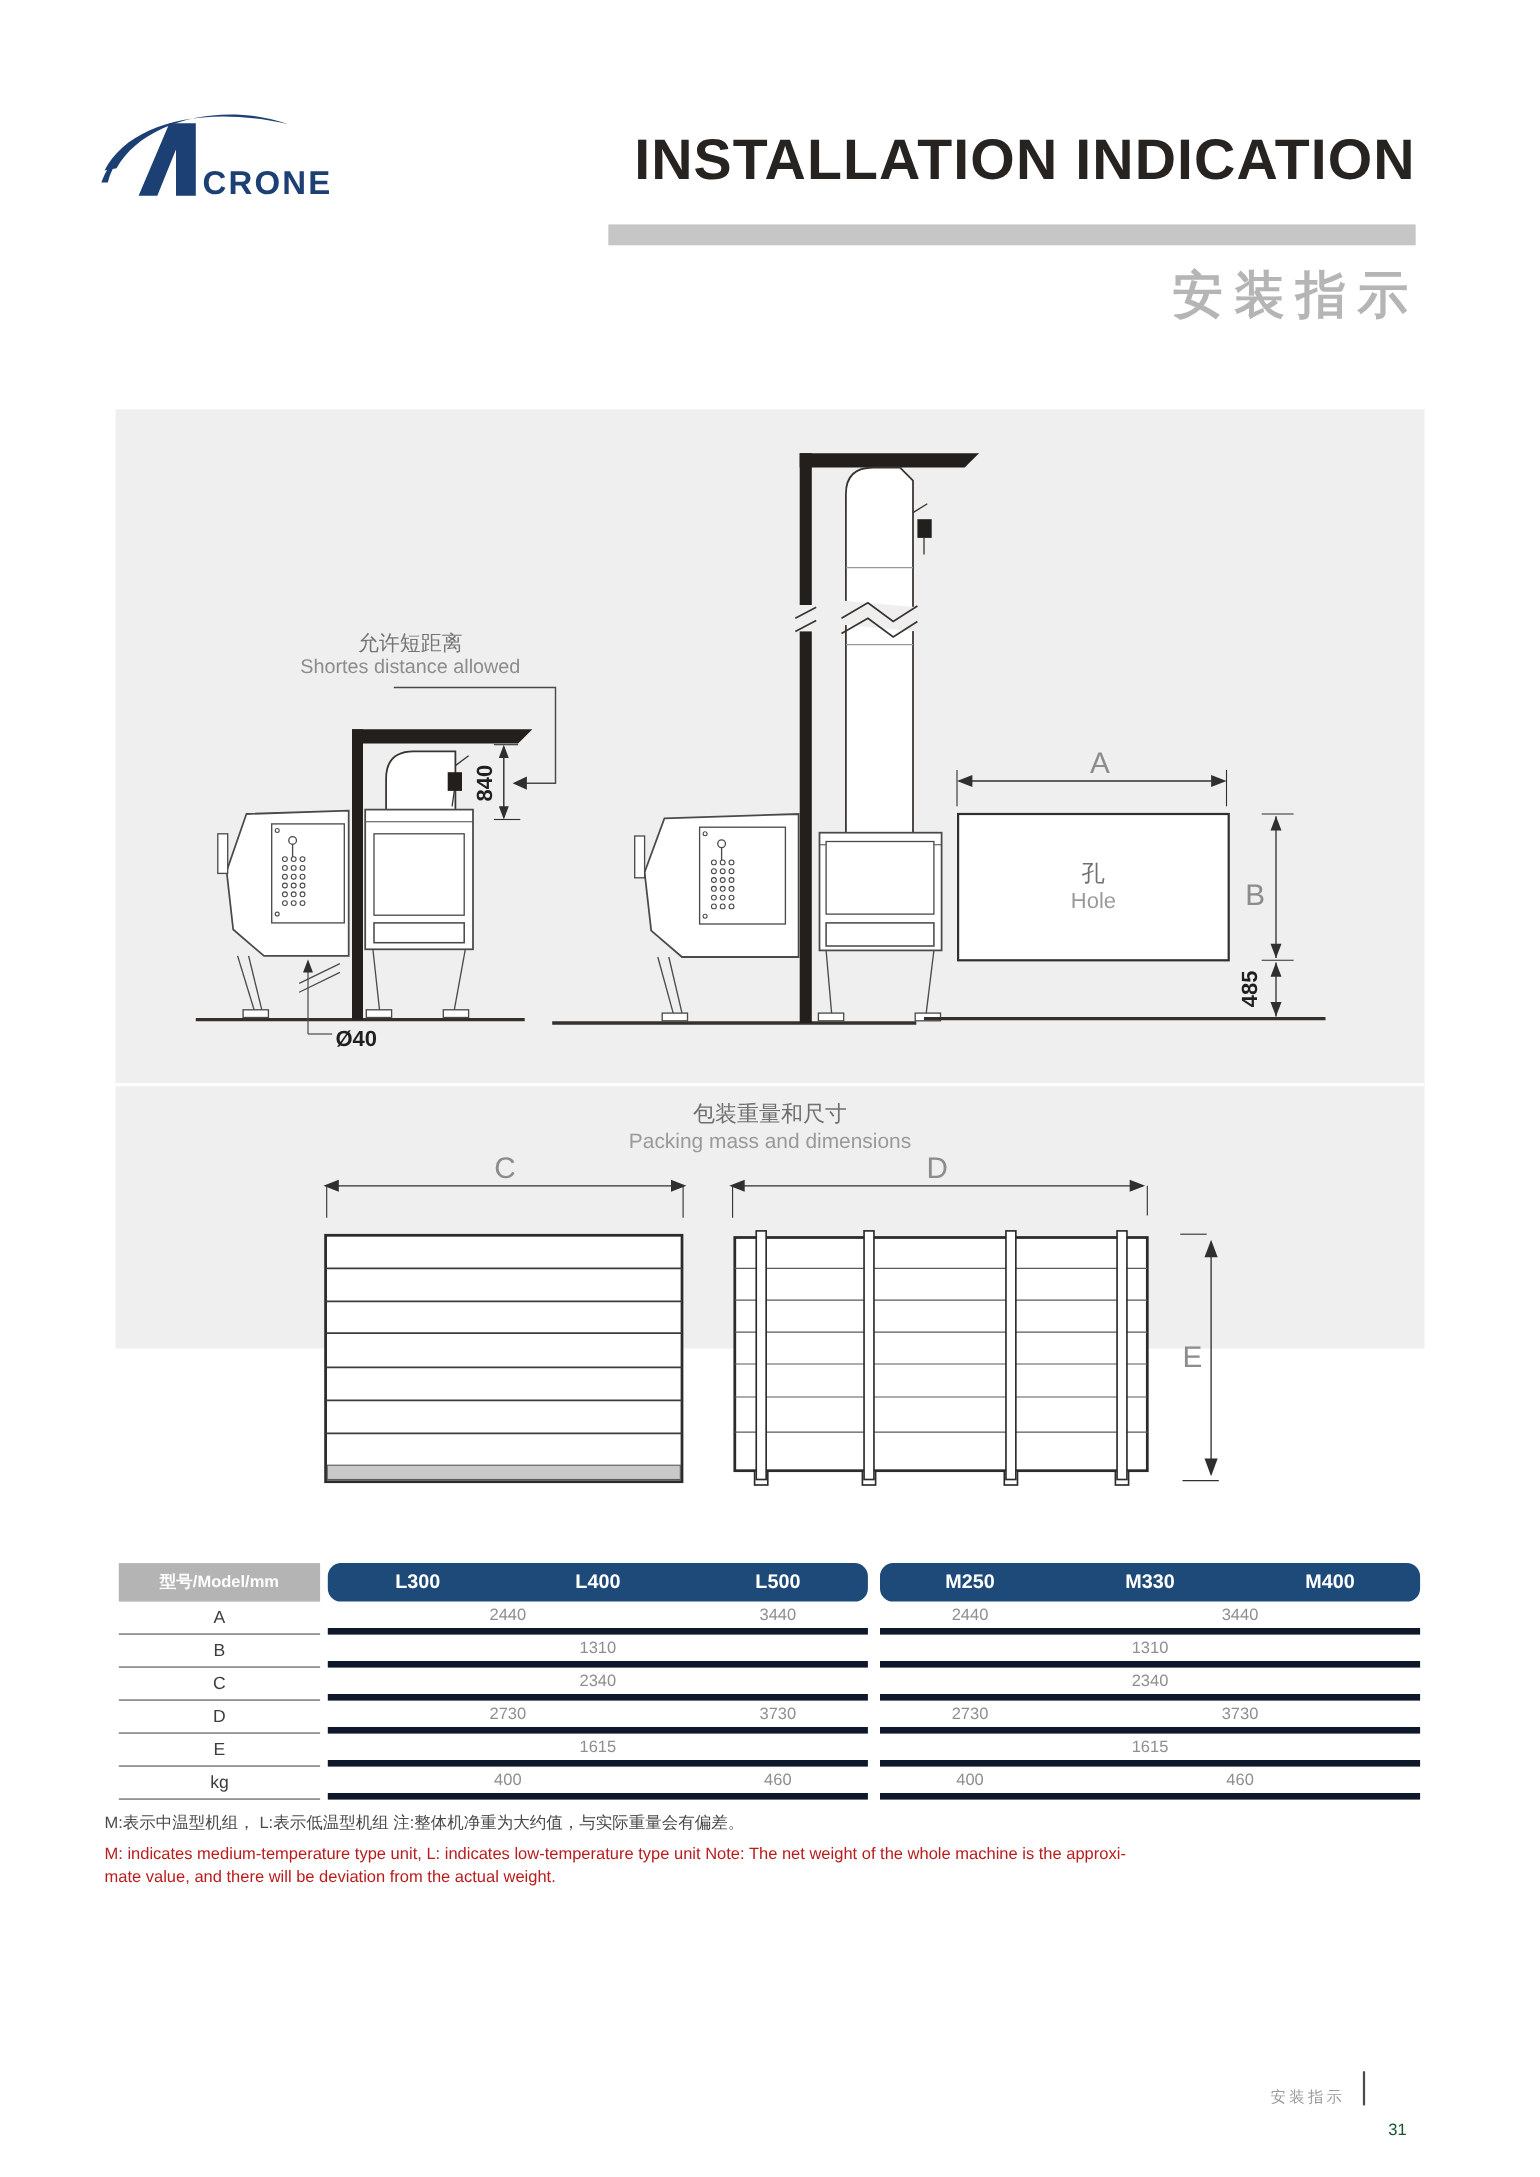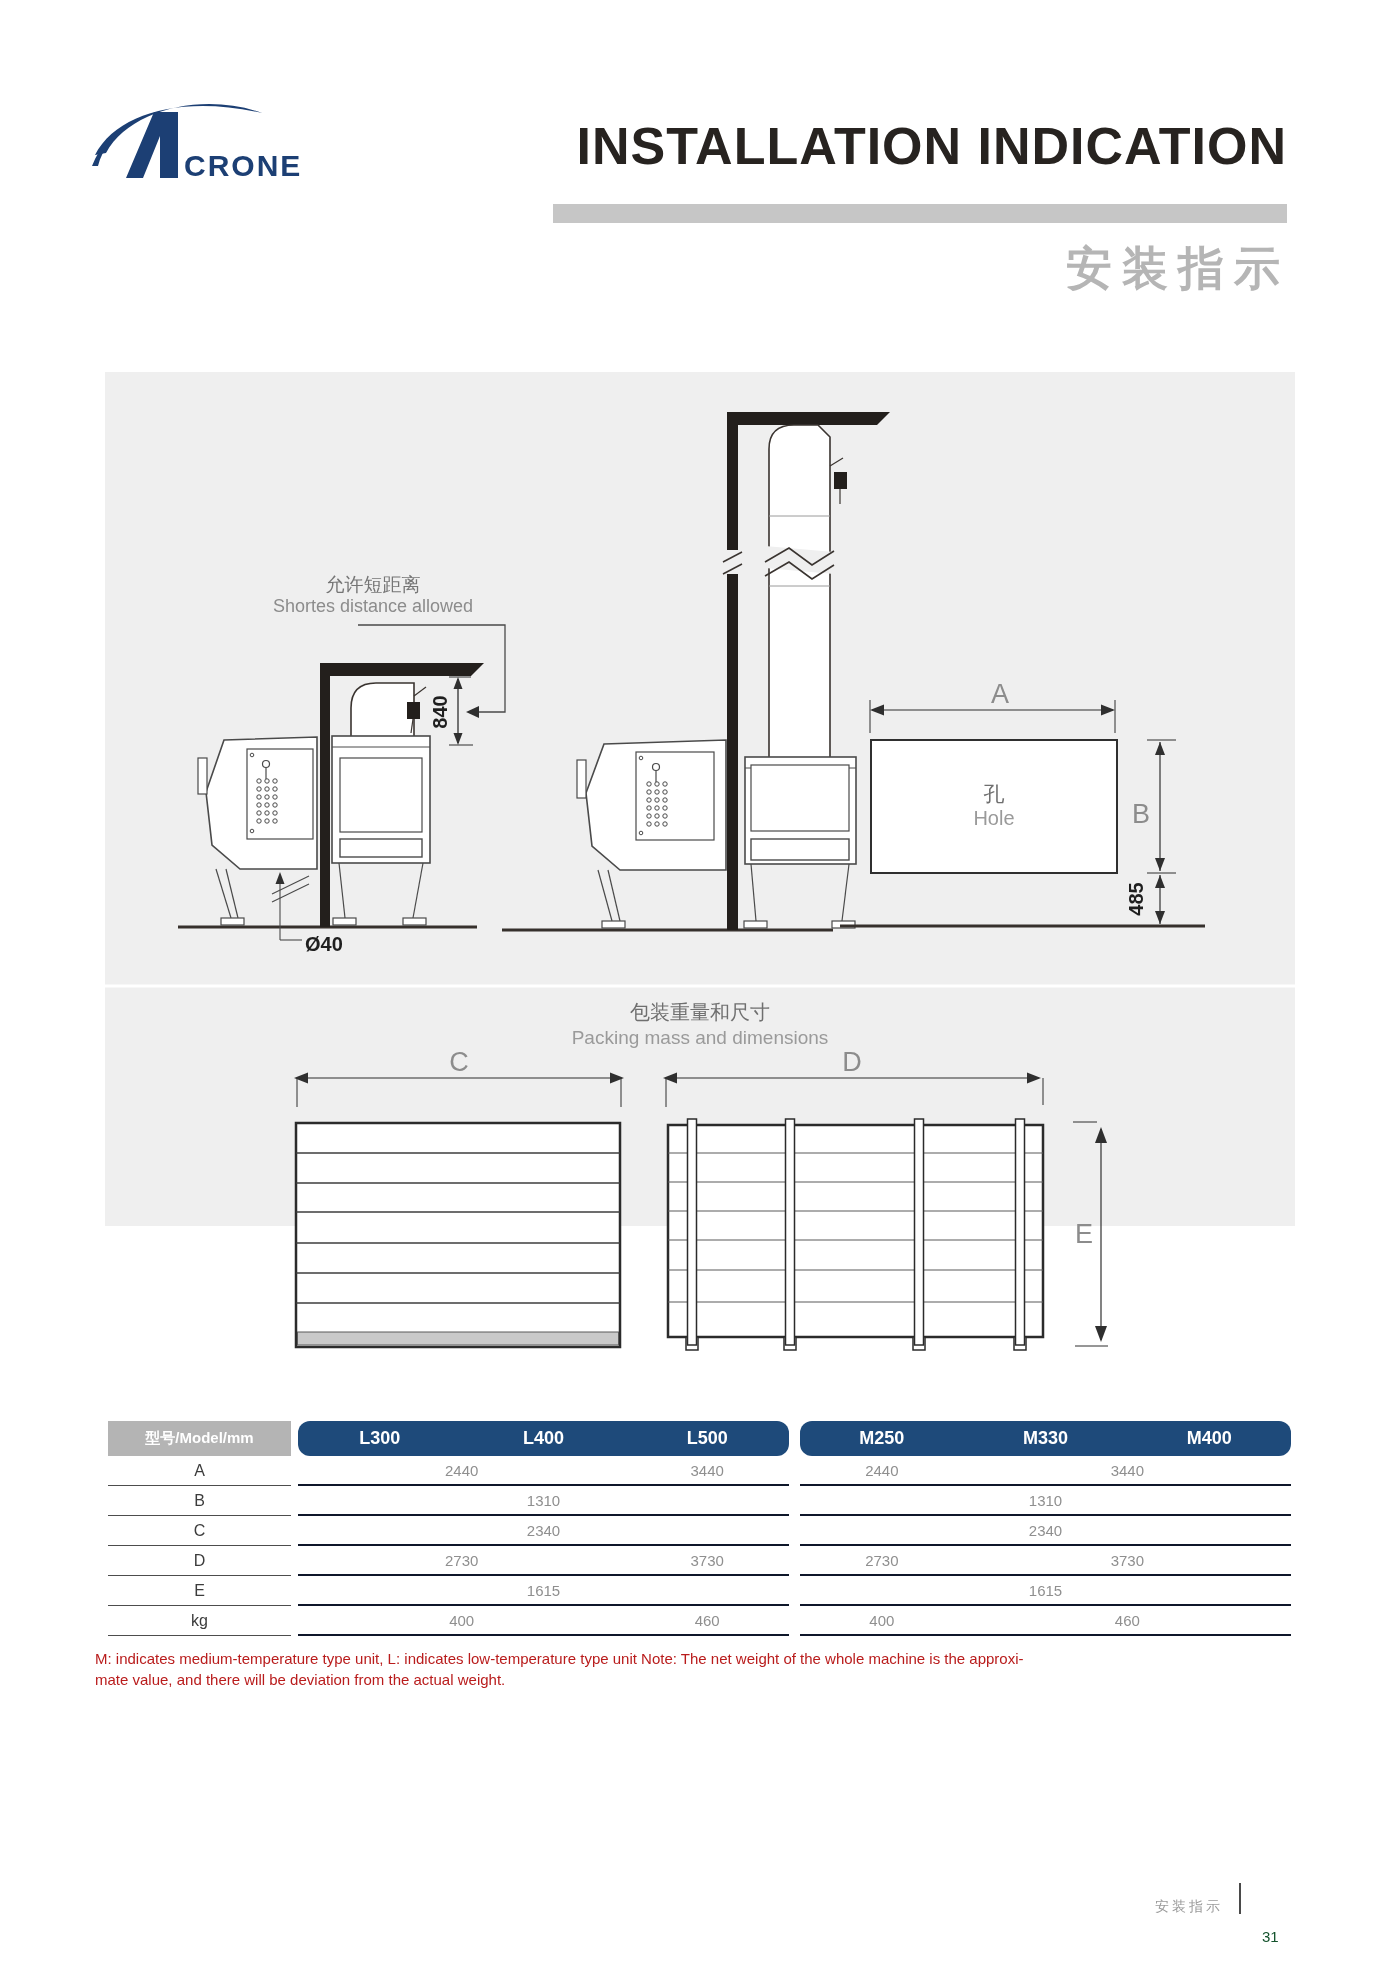--- a/index.html
+++ b/index.html
@@ -27,21 +27,21 @@
   .gap2{width:11px;flex:none;}
   .seg-group{width:491px;flex:none;border-radius:12px;}
   .head-label{background:#b4b4b4;color:#ffffff;font-weight:bold;font-size:15px;
               display:flex;align-items:center;justify-content:center;}
   .bluebar{background:#1e4a7a;display:flex;}
   .mcol{flex:1;color:#ffffff;font-weight:bold;font-size:18px;display:flex;
         align-items:center;justify-content:center;}
   .trow{display:flex;height:30px;}
   .rlabel{width:183px;flex:none;border-bottom:1px solid #4d4d4d;display:flex;
           align-items:center;justify-content:center;font-size:16px;color:#3c3c3c;}
-  .vgroup{width:491px;flex:none;border-bottom:2px solid #0f172a;display:flex;}
+  .vgroup{width:491px;flex:none;border-bottom:6px solid #0f172a;display:flex;}
   .vcell{display:flex;align-items:center;justify-content:center;font-size:15px;color:#8f8f8f;}
   .w1{width:33.333%;}.w2{width:66.667%;}.w3{width:100%;}
 
   
   .notes{position:absolute;left:95px;top:1648px;width:1215px;}
   .note-cn{font-size:15px;color:#4a4a4a;margin-bottom:8px;}
   .note-en{font-size:15px;color:#b91c1c;line-height:21px;}
 
   
   .footer-section{position:absolute;right:177px;top:1898px;font-size:14px;color:#9a9a9a;
@@ -413,20 +413,21 @@
       </div>
       <div class="gap2"></div>
       <div class="vgroup">
         <div class="vcell w1">400</div>
         <div class="vcell w2">460</div>
       </div>
     </div>
   </div>
 
   <div class="notes">
+    <div class="note-cn">M:表示中温型机组，  L:表示低温型机组 注:整体机净重为大约值，与实际重量会有偏差。</div>
     <div class="note-en">M: indicates medium-temperature type unit, L: indicates low-temperature type unit Note: The net weight of the whole machine is the approxi-</div>
     <div class="note-en">mate value, and there will be deviation from the actual weight.</div>
   </div>
 
   <div class="footer-section">安装指示</div>
   <div class="footer-bar"></div>
   <div class="footer-page">31</div>
 
 </div>
 

